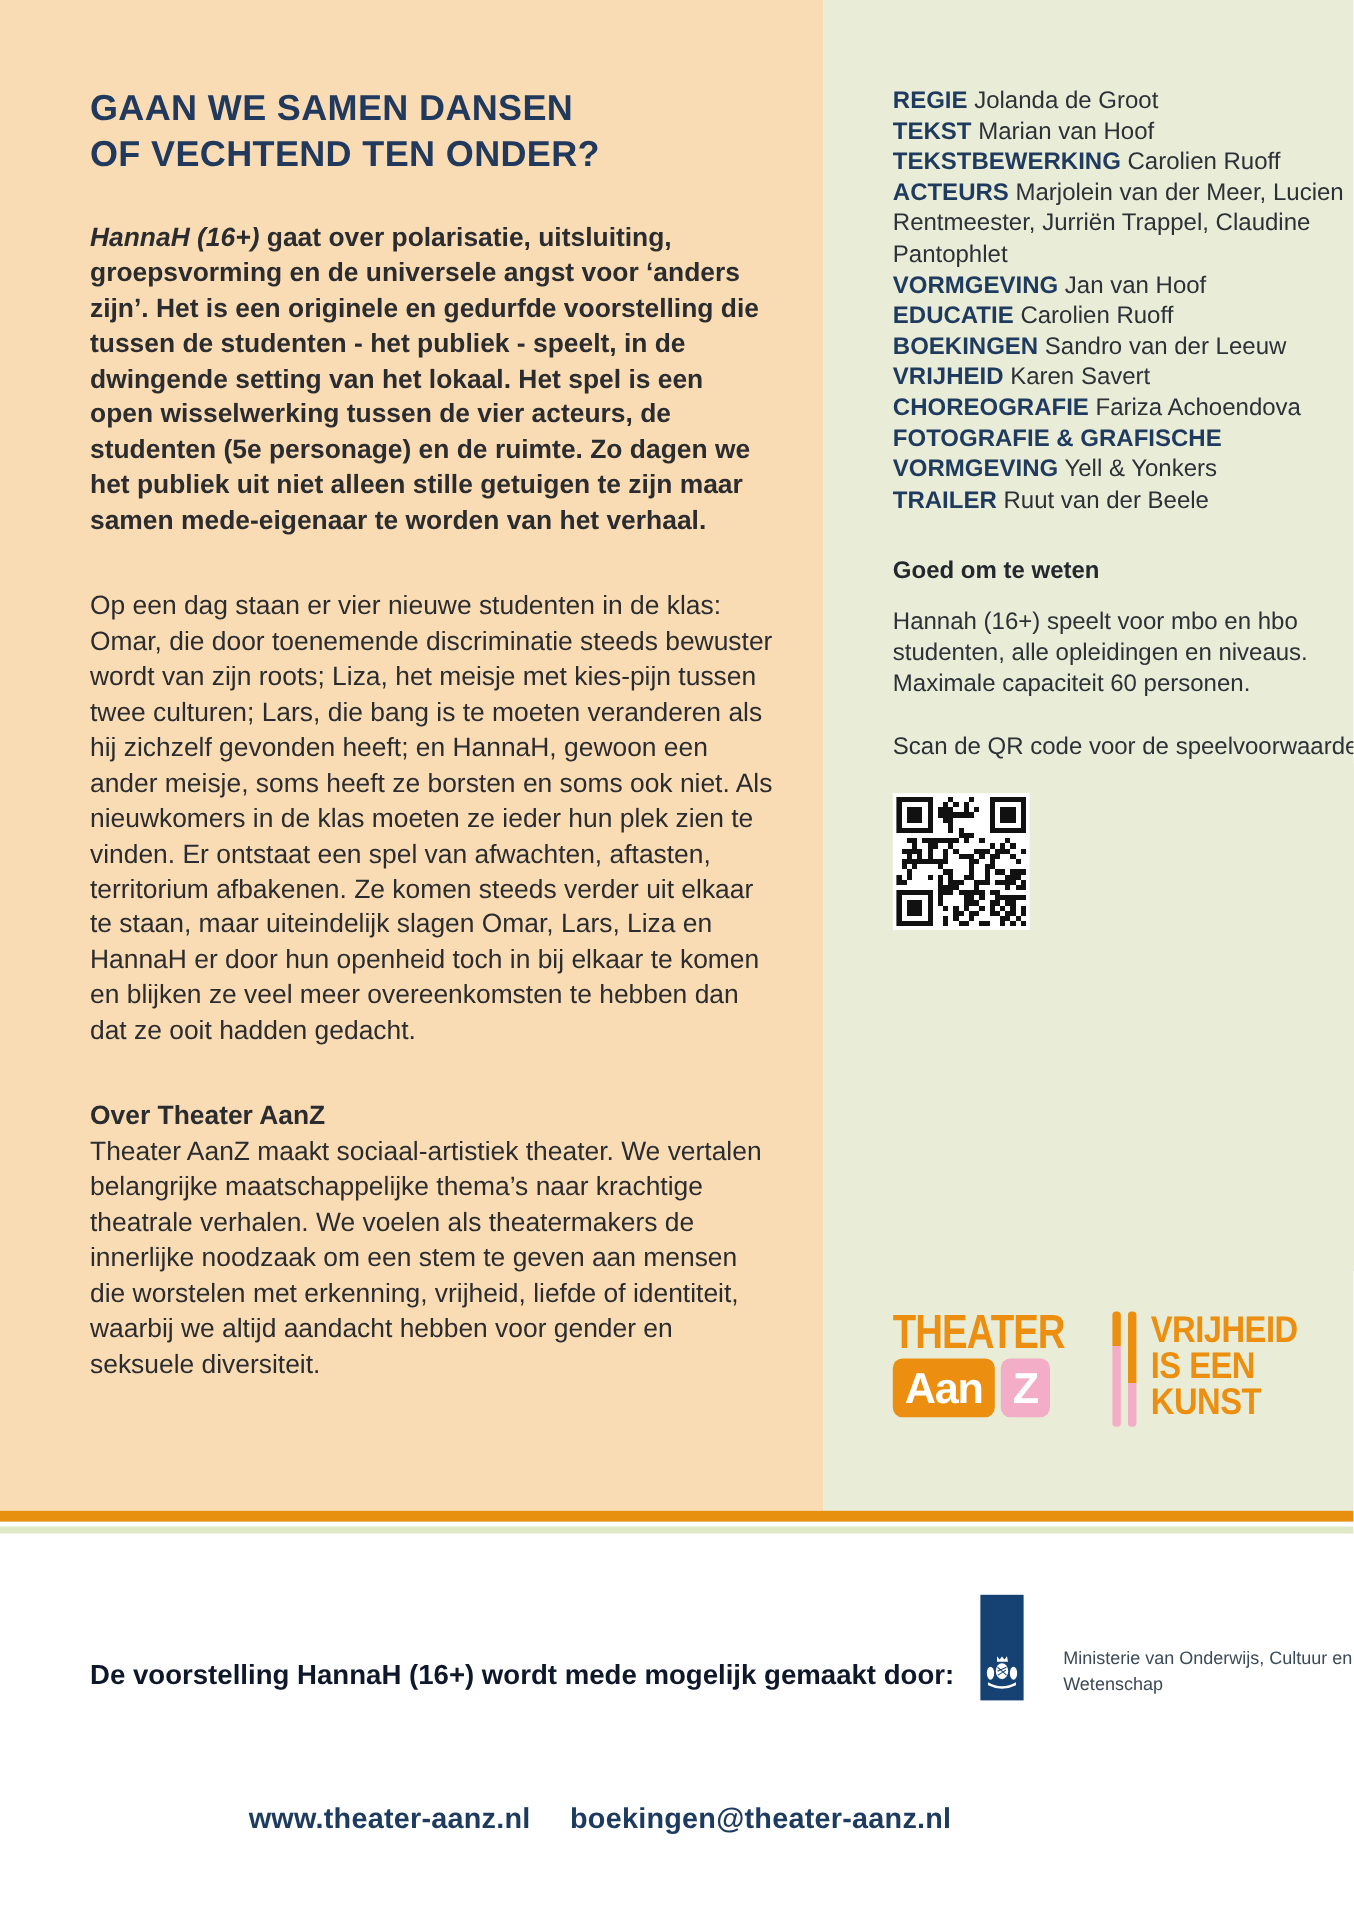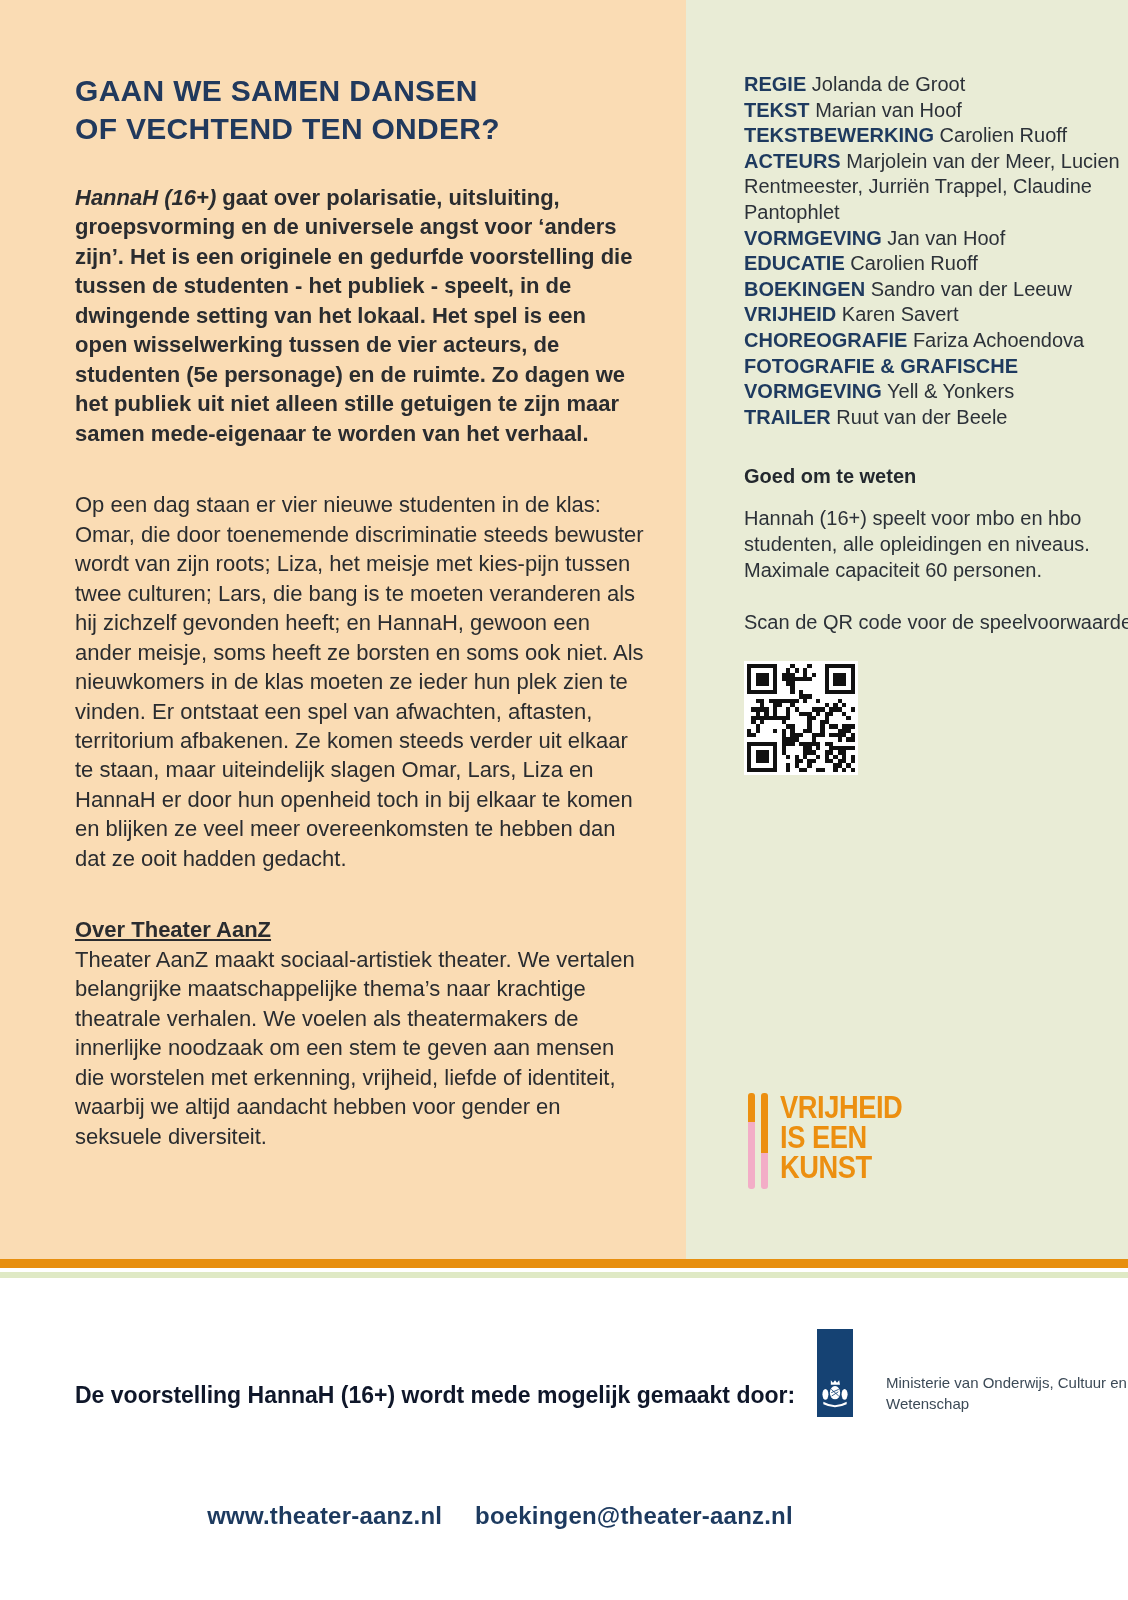--- a/index.html
+++ b/index.html
@@ -18,21 +18,21 @@
     background:#E9ECD6; box-sizing:border-box; padding:72px 28px 0 58px;
     color:#2C3138;
   }
   .headline {
     margin:0 0 36px 0; font-size:30px; line-height:1.25; font-weight:bold;
     color:#21395D; white-space:pre-line; letter-spacing:0.3px;
   }
   .body-p { font-size:22px; line-height:1.34; margin:0 0 42px 0; }
   .intro { font-weight:bold; }
   .intro .lead { font-style:italic; }
-  .about-heading { font-size:22px; line-height:1.34; font-weight:bold; margin:0;text-decoration:underline; }
+  .about-heading { font-size:22px; line-height:1.34; font-weight:bold; margin:0; }
   .about-p { margin-bottom:4px; }
   
   .credits { font-size:20px; line-height:1.28; }
   .credit-label { font-weight:bold; color:#1E3A5F; }
   .credit-name { color:#2C3138; }
   .info-heading { font-size:20px; line-height:1.3; font-weight:bold; margin:33px 0 16px 0; color:#23282E; }
   .info-p { font-size:20px; line-height:1.3; margin:0 0 26px 0; }
   
   .qr-wrap { margin-top:18px; width:114px; height:114px; background:#ffffff; padding:3px; box-sizing:border-box; }
   .qr-wrap svg { display:block; width:108px; height:108px; }
@@ -307,20 +307,27 @@
           <rect x="18" y="0" width="7" height="7"></rect>
           <rect x="19" y="1" width="5" height="5" fill="#ffffff"></rect>
           <rect x="20" y="2" width="3" height="3"></rect>
           <rect x="0" y="18" width="7" height="7"></rect>
           <rect x="1" y="19" width="5" height="5" fill="#ffffff"></rect>
           <rect x="2" y="20" width="3" height="3"></rect>
         </svg>
     </div>
 
     <div class="logo">
+      <div>
+        <div class="logo-theater">THEATER</div>
+        <div class="logo-blocks">
+          <div class="block aan-block">Aan</div>
+          <div class="block z-block">Z</div>
+        </div>
+      </div>
       <div class="logo-bars">
         <div class="bar bar1"></div>
         <div class="bar bar2"></div>
       </div>
       <div class="logo-tagline">VRIJHEID
 IS EEN
 KUNST</div>
     </div>
   </aside>
 

